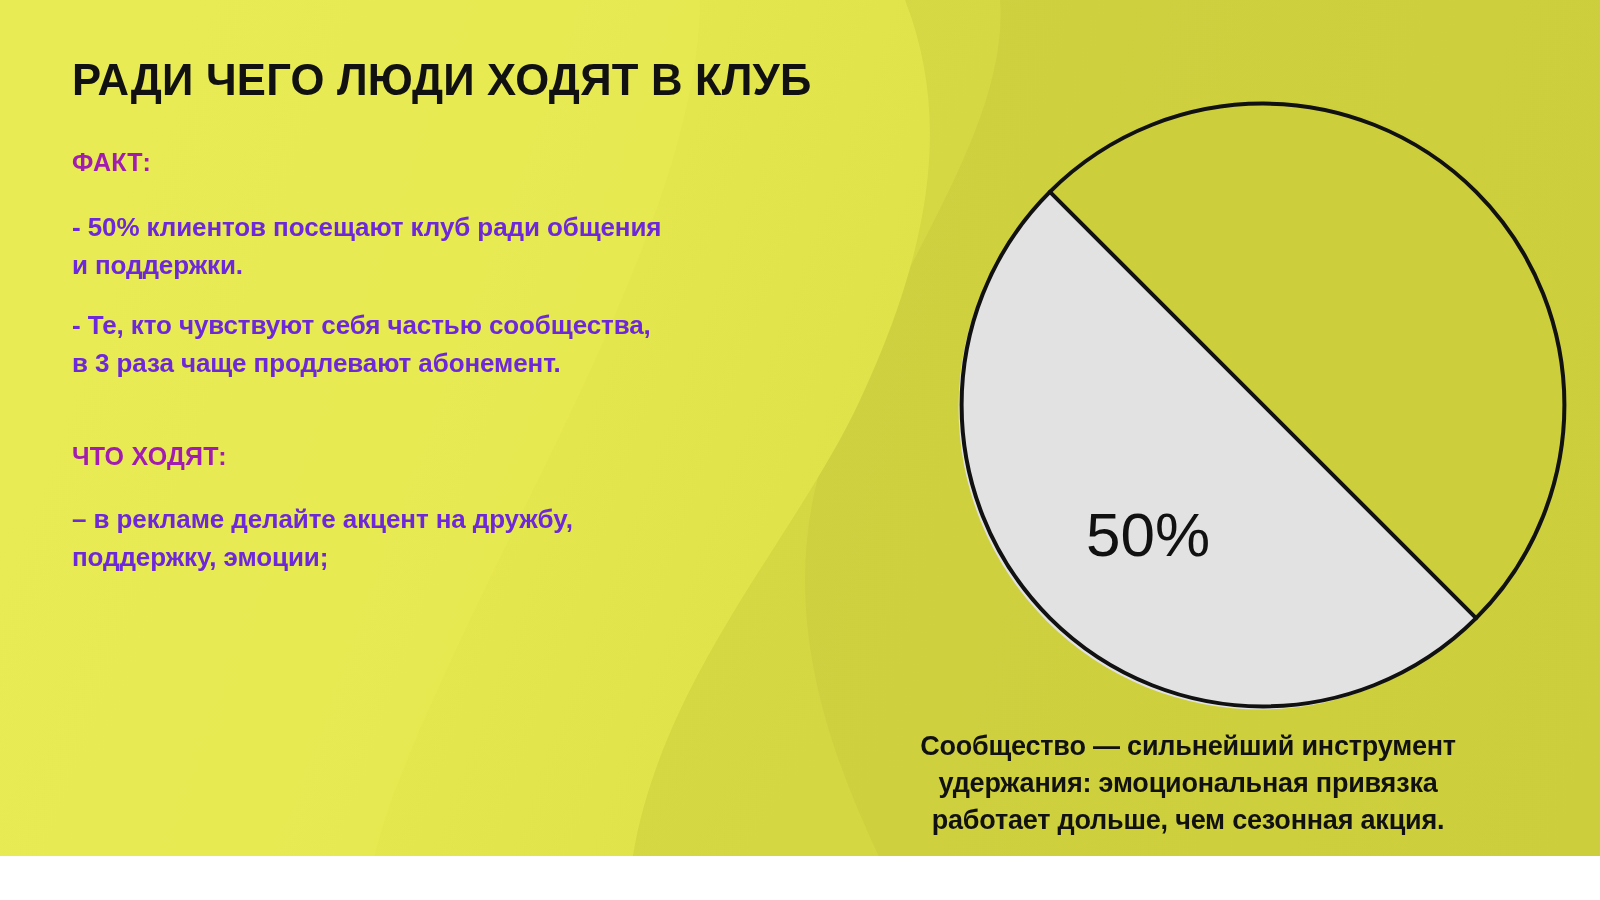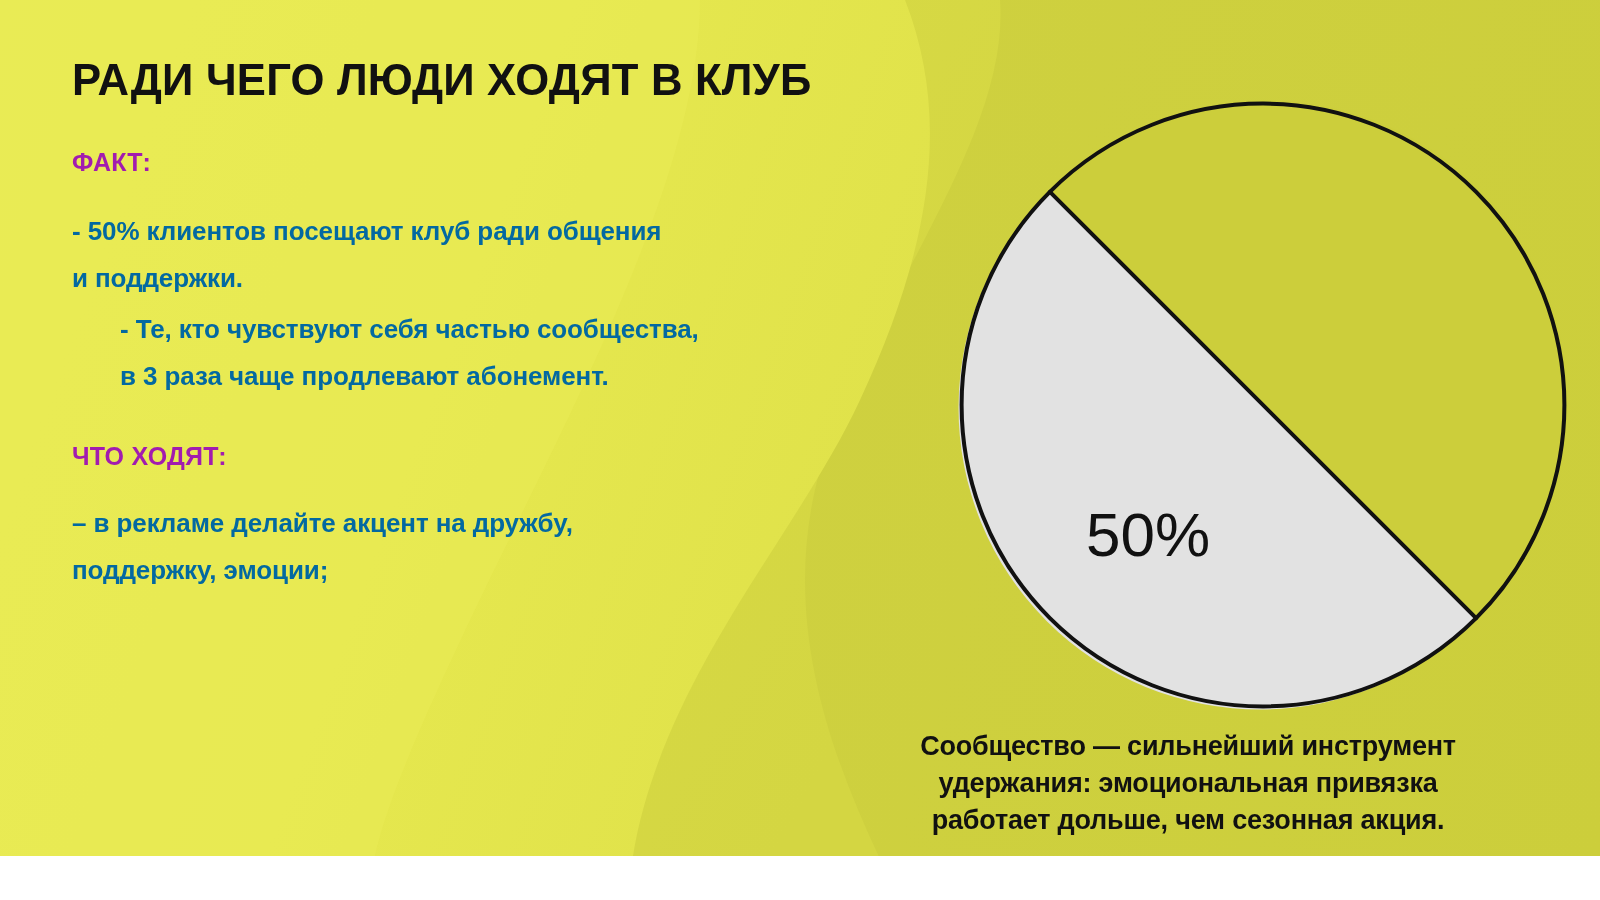--- a/index.html
+++ b/index.html
@@ -60,29 +60,29 @@
     font-weight: 700;
     color: #a21caf;
     letter-spacing: 0.2px;
   }
 
   .para {
     position: absolute;
     left: 0;
     font-size: 26px;
     font-weight: 600;
-    line-height: 47px;
-    color: #0369a1;
+    line-height: 38px;
+    color: #6d28d9;
     white-space: pre-line;
     letter-spacing: -0.1px;
   }
 
   #head-fact   { top: 148px; }
   #para-fact-1 { top: 208px; }
-  #para-fact-2 { top: 306px; margin-left: 48px; }
+  #para-fact-2 { top: 306px; }
   #head-todo   { top: 442px; }
   #para-todo-1 { top: 500px; }
   #para-todo-2 { top: 606px; }
 
   
   .chart-wrap {
     position: absolute;
     left: 936px;
     top: 78px;
     width: 660px;

